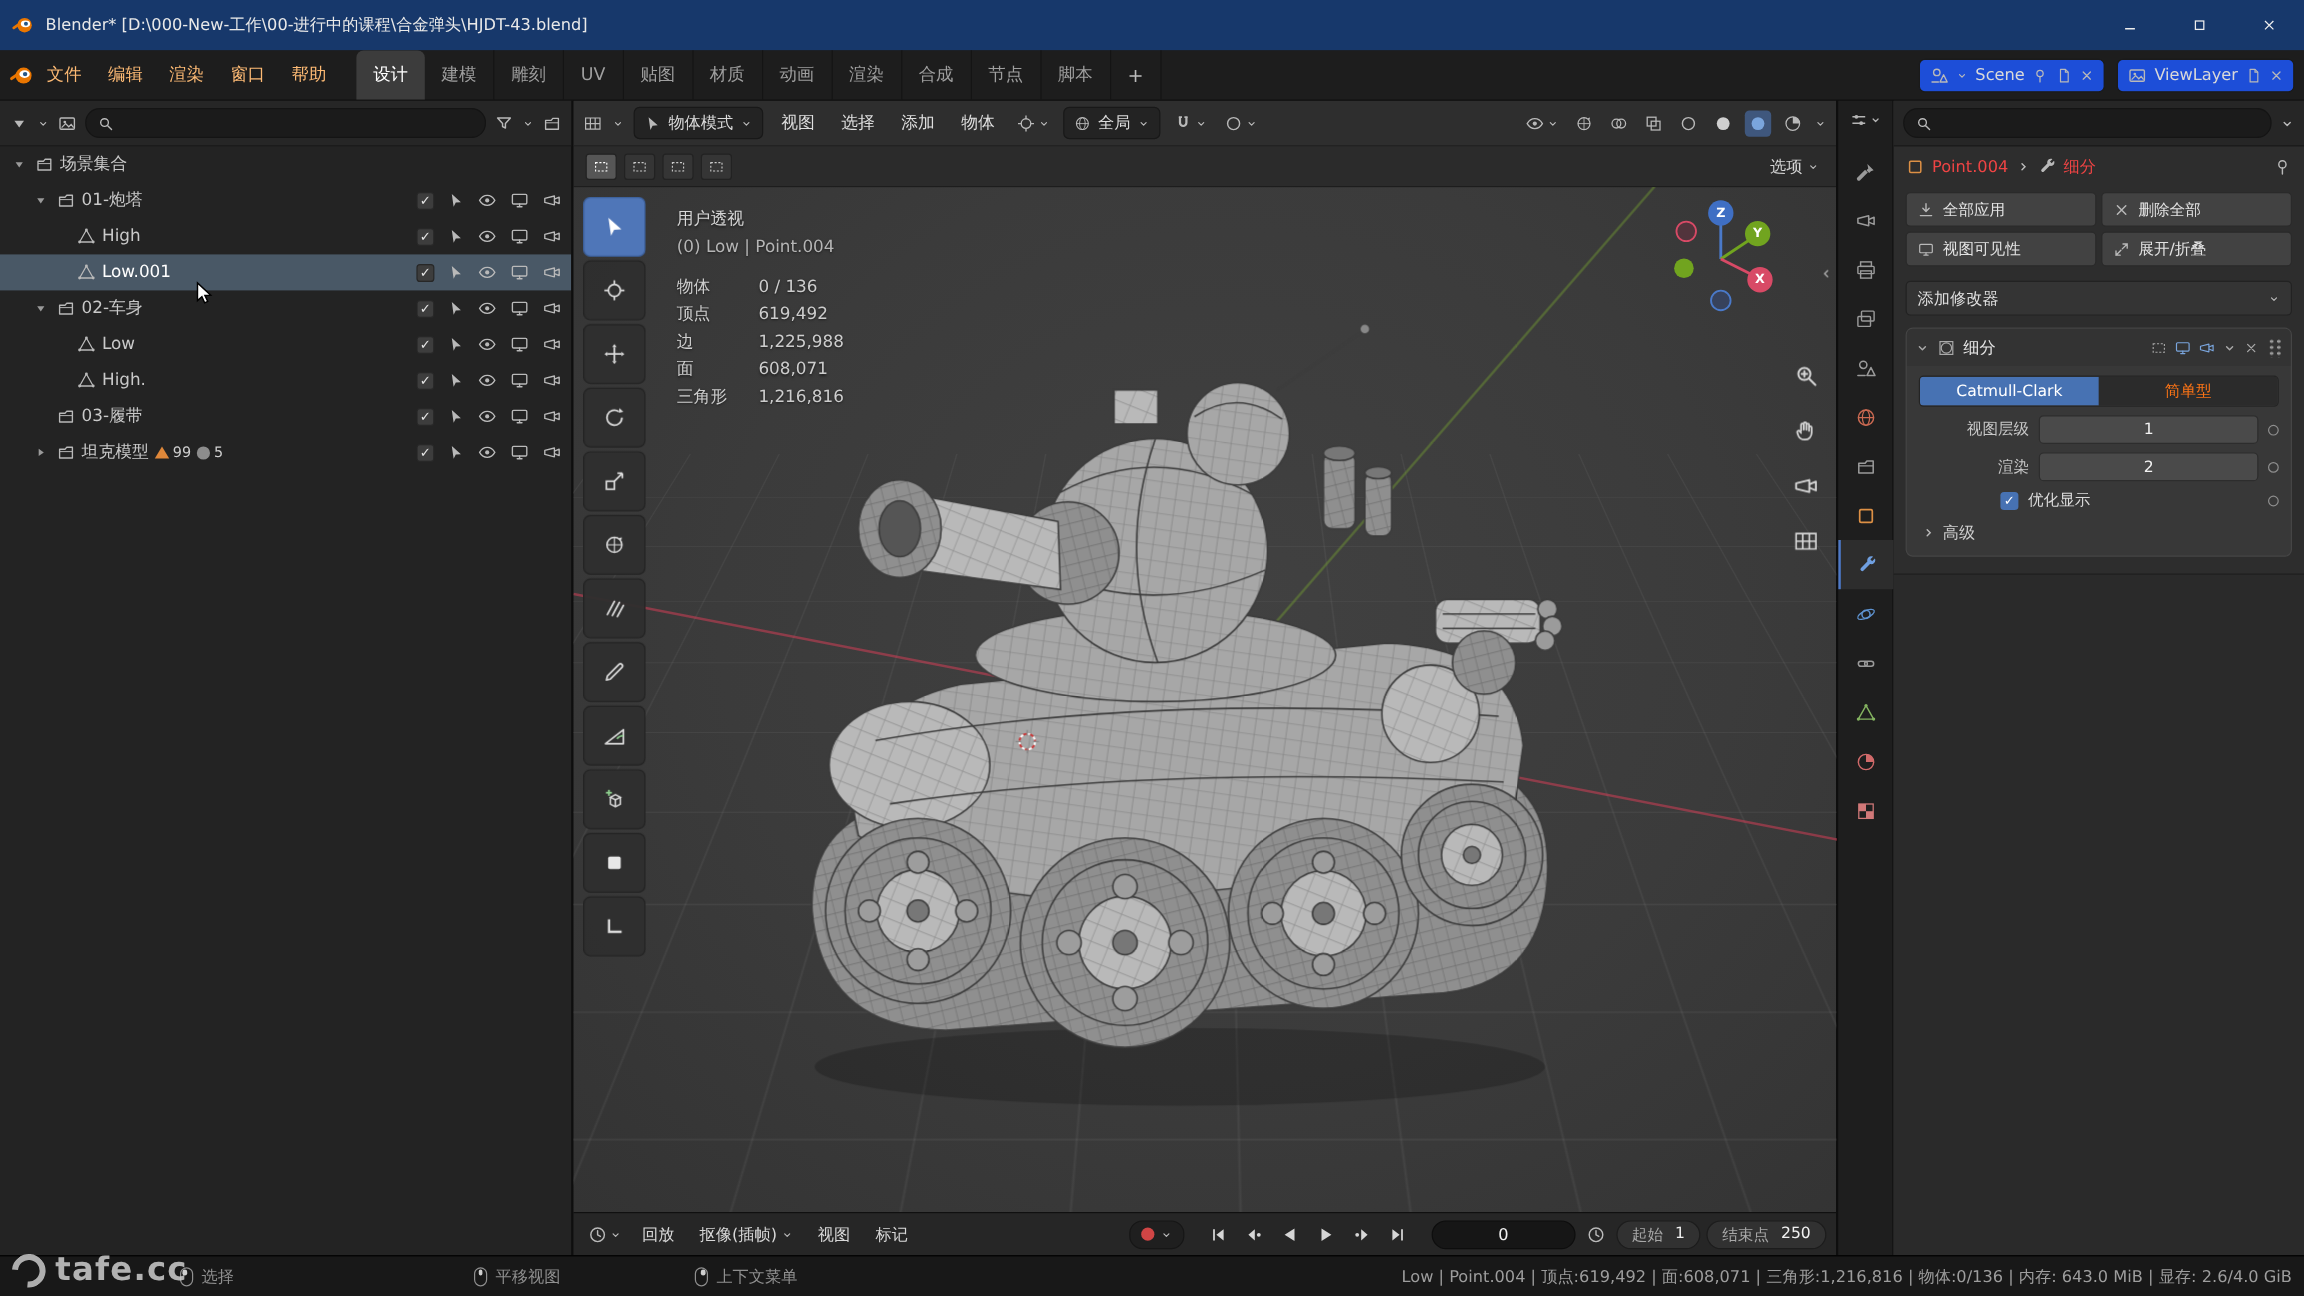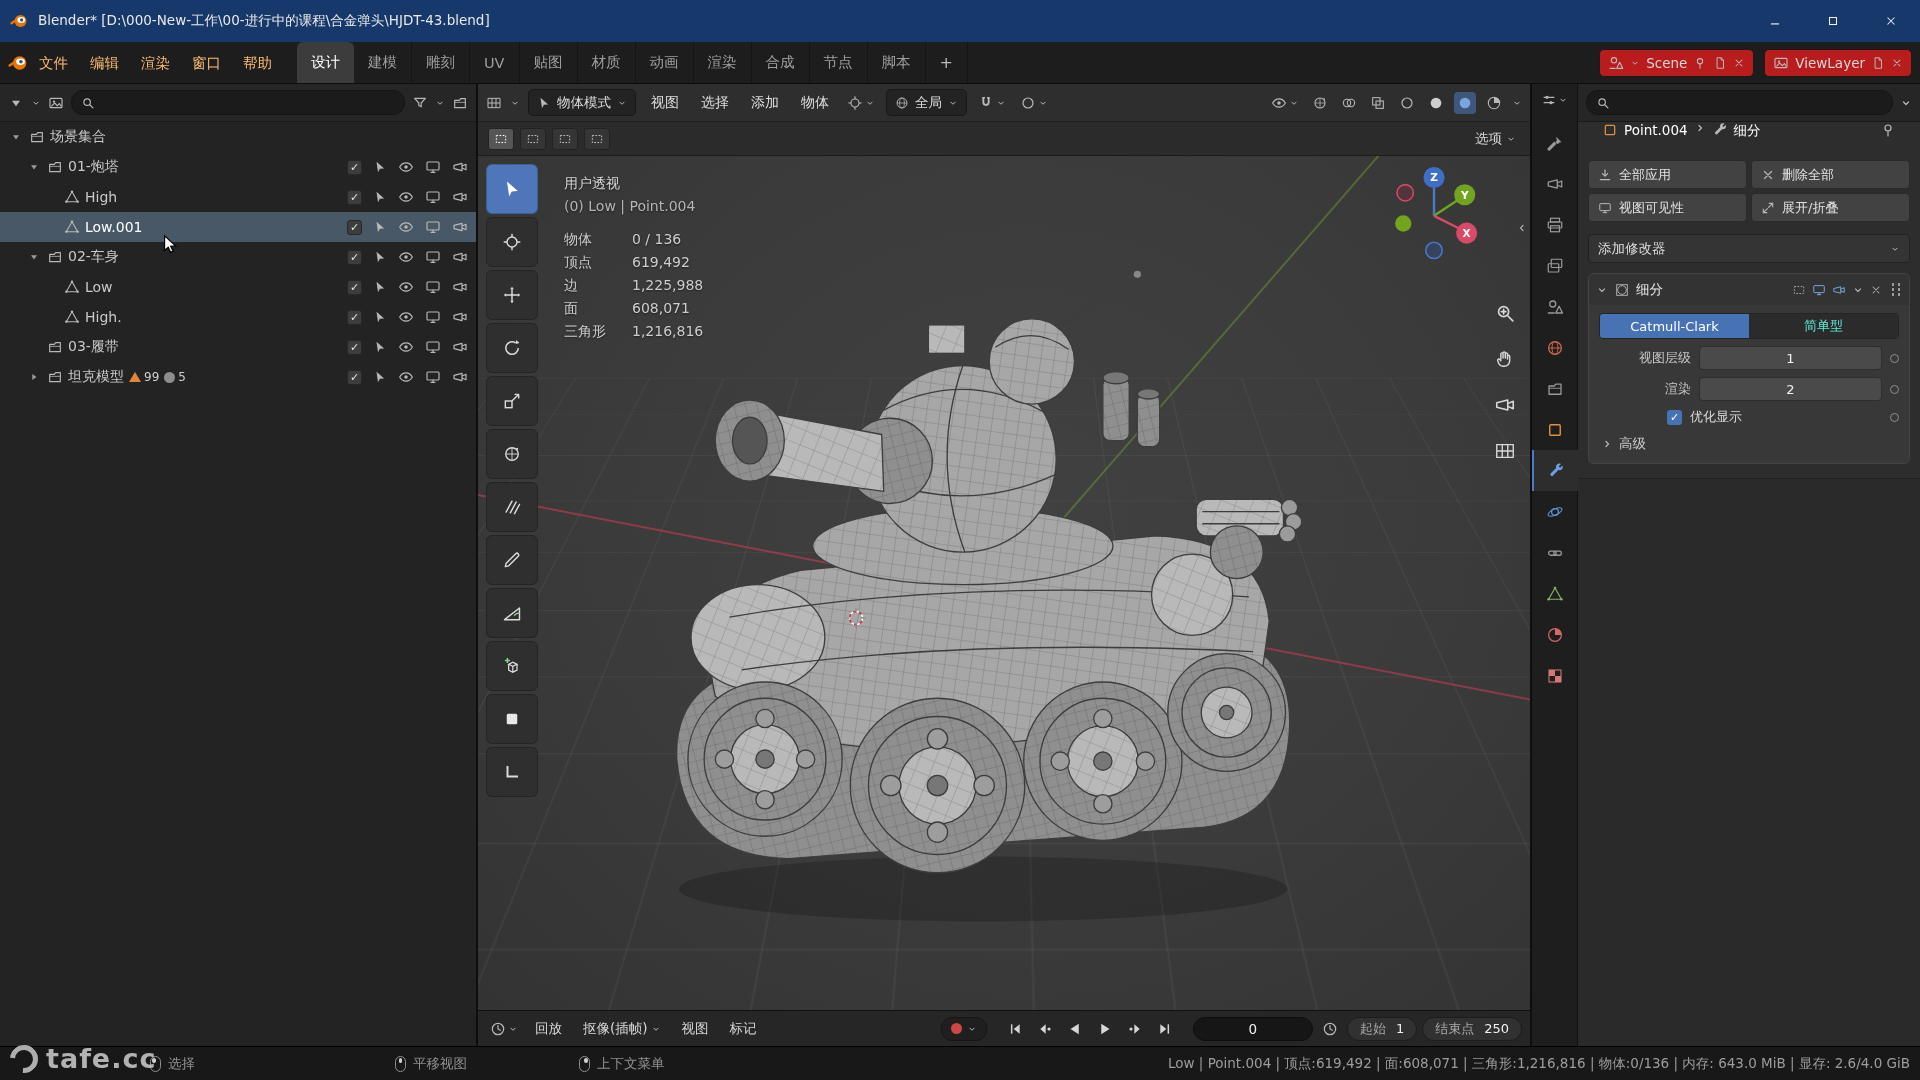--- a/index.html
+++ b/index.html
@@ -14,21 +14,21 @@
 .winbtn{width:58px;display:flex;align-items:center;justify-content:center;color:#eee}
 .winbtn svg{width:14px;height:14px}
 
 
 .topbar{height:42px;background:#1d1d1d;display:flex;align-items:center;border-bottom:1px solid #0e0e0e;padding:0 8px;flex:0 0 auto}
 .menu{padding:0 11px;font-size:14.5px;color:#fdba74;line-height:42px}
 .tabs{display:flex;align-items:stretch;height:100%;margin-left:14px}
 .tab{padding:0 14px;display:flex;align-items:center;font-size:14.5px;color:#9f9f9f;border-right:1px solid #141414}
 .tab.active{background:#3c3c3c;color:#fff;border-radius:6px 6px 0 0;border-right:none}
 .tab.plus{color:#bbb;font-size:16px}
-.tb-widget{display:flex;align-items:center;gap:6px;background:#b91c1c;border:1px solid #1a1a1a;border-radius:5px;height:28px;padding:0 8px;margin-left:10px}
+.tb-widget{display:flex;align-items:center;gap:6px;background:#1d4ed8;border:1px solid #1a1a1a;border-radius:5px;height:28px;padding:0 8px;margin-left:10px}
 .tb-widget .wtext{color:#d9d9d9;font-size:13.5px}
 
 
 .workrow{flex:1;display:flex;min-height:0}
 .i10{width:10px;height:10px}.i12{width:12px;height:12px}.i14{width:14px;height:14px}
 .i16{width:16px;height:16px}.i18{width:18px;height:18px}.i20{width:20px;height:20px}.i22{width:22px;height:22px}
 svg.ico{display:block;color:#b9b9b9}
 
 
 .outliner{width:478px;background:#232323;border-right:2px solid #0e0e0e;display:flex;flex-direction:column}
@@ -108,33 +108,33 @@
 .propstrip{width:46px;background:#1e1e1e;border-right:1px solid #101010;display:flex;flex-direction:column;align-items:center;padding-top:8px;gap:0}
 .pstop{display:flex;align-items:center;gap:1px;color:#b5b5b5;margin-bottom:14px}
 .ptab{width:46px;height:41px;display:flex;align-items:center;justify-content:center;color:#9a9a9a}
 .ptab.active{background:#2d2d2d;color:#6f9fe0;border-left:2px solid #4d79c9}
 .c-orange{color:#dd9045}.c-world{color:#cc6a52}.c-phys{color:#5e93d1}.c-data{color:#84b360}
 .c-mat{color:#d16a6a}.c-tex{color:#d17878}
 
 
 .props{width:342px;background:#2d2d2d;display:flex;flex-direction:column}
 .pr-header{height:38px;background:#262626;border-bottom:1px solid #191919;display:flex;align-items:center;gap:7px;padding:0 8px}
-.breadcrumb{height:34px;display:flex;gap:6px;padding:0 24px;color:#ffffff;font-size:13.5px}
+.breadcrumb{height:34px;display:flex;align-items:center;gap:6px;padding:0 10px;color:#ef4444;font-size:13.5px}
 .actions{display:grid;grid-template-columns:1fr 1fr;gap:4px;padding:4px 10px}
 .abtn{height:29px;background:#424242;border:1px solid #2a2a2a;border-radius:4px;display:flex;align-items:center;gap:7px;padding:0 9px;color:#e2e2e2;font-size:13px}
 .addmod{margin:8px 10px 4px;height:29px;background:#343434;border:1px solid #222;border-radius:4px;display:flex;align-items:center;gap:6px;padding:0 9px;color:#dedede;font-size:13.5px}
 .modbox{margin:6px 10px;border:1px solid #454545;border-radius:6px;background:#383838;overflow:hidden}
 .modhead{height:31px;display:flex;align-items:center;gap:6px;padding:0 7px;background:#333}
 .modhead .mname{color:#e8e8e8;font-size:13.5px}
 .modhead .mico{color:#a9a9a9}
 .modhead .blue{color:#7aa5dd}
 .grip{width:12px;height:16px;background-image:radial-gradient(circle,#9a9a9a 1.2px,transparent 1.4px);background-size:6px 5px;margin-left:2px}
 .modbody{padding:8px 10px 10px;display:flex;flex-direction:column;gap:7px}
 .segment{display:flex;height:26px;border-radius:4px;overflow:hidden;border:1px solid #242424}
-.seg{flex:1;display:flex;align-items:center;justify-content:center;font-size:13px;background:#2b2b2b;color:#5eead4}
+.seg{flex:1;display:flex;align-items:center;justify-content:center;font-size:13px;background:#2b2b2b;color:#f97316}
 .seg.active{background:#4772b3;color:#fff}
 .frow{display:flex;align-items:center;gap:8px}
 .flab{width:92px;text-align:right;color:#c6c6c6;font-size:13px}
 .fval{flex:1;height:24px;background:#4a4a4a;border:1px solid #2d2d2d;border-radius:4px;display:flex;align-items:center;justify-content:center;color:#f2f2f2;font-size:13px}
 .kdot{width:9px;height:9px;border:1.5px solid #8e8e8e;border-radius:50%}
 .chkrow{display:flex;align-items:center;gap:8px;padding-left:68px}
 .chk{width:15px;height:15px;background:#4772b3;border-radius:3px;color:#fff;font-size:11px;display:flex;align-items:center;justify-content:center}
 .chk::after{content:"✓"}
 .chklab{flex:1;color:#dcdcdc;font-size:13px}
 .advrow{display:flex;align-items:center;gap:6px;padding:2px 2px 0;color:#cfcfcf;font-size:13.5px}

